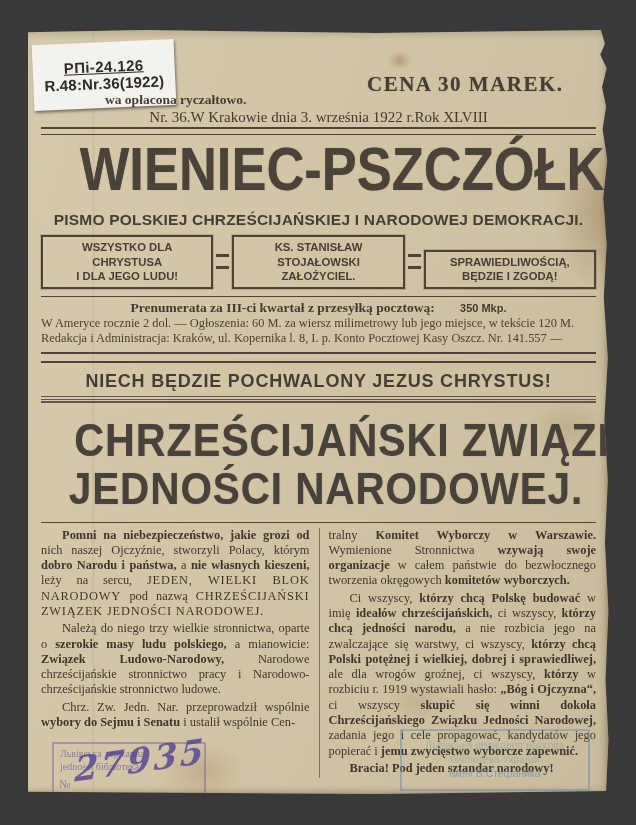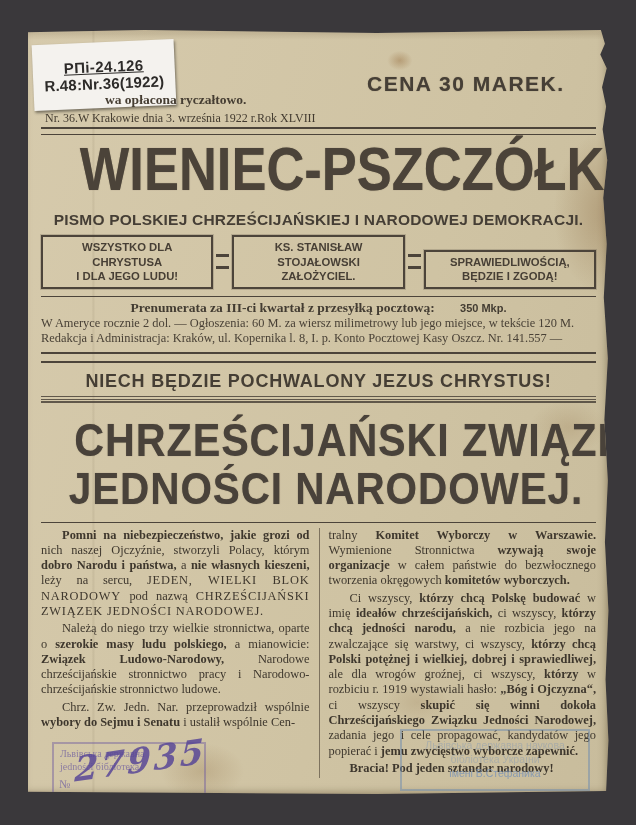--- a/index.html
+++ b/index.html
@@ -21,25 +21,25 @@
            99.5% 10%,98.9% 13%,99.7% 17%,99% 22%,99.6% 28%,99.1% 35%,99.8% 43%,99.2% 51%,99.8% 59%,
            99.3% 67%,99.9% 76%,99.4% 85%,99.9% 93%,99.5% 99.6%,60% 100%,0% 99.7%);}
   .headzone{position:relative;height:97px;}
   .sticker{position:absolute;left:-8px;top:12px;width:142px;height:66px;background:#f4f2ee;
            transform:rotate(-2.5deg);box-shadow:1px 2px 3px rgba(0,0,0,.45);
            display:flex;flex-direction:column;align-items:center;justify-content:center;
            color:#2d2b29;font-family:"Liberation Sans",sans-serif;font-weight:700;}
   .st1{font-size:15px;text-decoration:underline;letter-spacing:.4px;}
   .st2{font-size:15px;letter-spacing:.2px;}
   .postage{position:absolute;left:64px;top:62px;font-weight:700;font-size:13.5px;color:#453d32;}
-  .price{position:absolute;left:326px;top:42px;font-family:Liberation Sans, sans-serif;
+  .price{position:absolute;left:326px;top:42px;font-family:Liberation Serif, serif;
          font-weight:700;font-size:21px;letter-spacing:1.5px;color:#463f36;
          text-shadow:0 0 1px rgba(70,60,45,.5);}
   .issuerow{position:absolute;left:4px;right:4px;bottom:1px;display:flex;
-            justify-content:flex-start;align-items:baseline;font-size:12px;color:#423a2f;}
+            justify-content:center;align-items:baseline;font-size:15px;color:#423a2f;}
   .rule-double{height:5px;border-top:2px solid #4c443a;border-bottom:1px solid #4c443a;}
   .masthead{margin-top:2px;text-align:center;white-space:nowrap;color:#4b4339;
             font-family:"Liberation Sans",sans-serif;font-weight:700;font-size:61px;line-height:64px;
             transform:scaleX(.86);text-shadow:0 0 1px rgba(70,60,45,.55);}
   .subtitle{margin-top:10px;text-align:center;font-family:"Liberation Sans",sans-serif;
             font-weight:700;font-size:15.5px;letter-spacing:.2px;color:#453e35;}
   .boxrow{display:flex;align-items:flex-end;margin-top:6px;}
   .mbox{flex:1;border:2px solid #4c443a;box-shadow:0 0 0 1px rgba(76,68,58,.22);
         padding:3px 4px;text-align:center;font-family:"Liberation Sans",sans-serif;
         font-weight:700;font-size:11.3px;line-height:14.5px;color:#473f35;}

